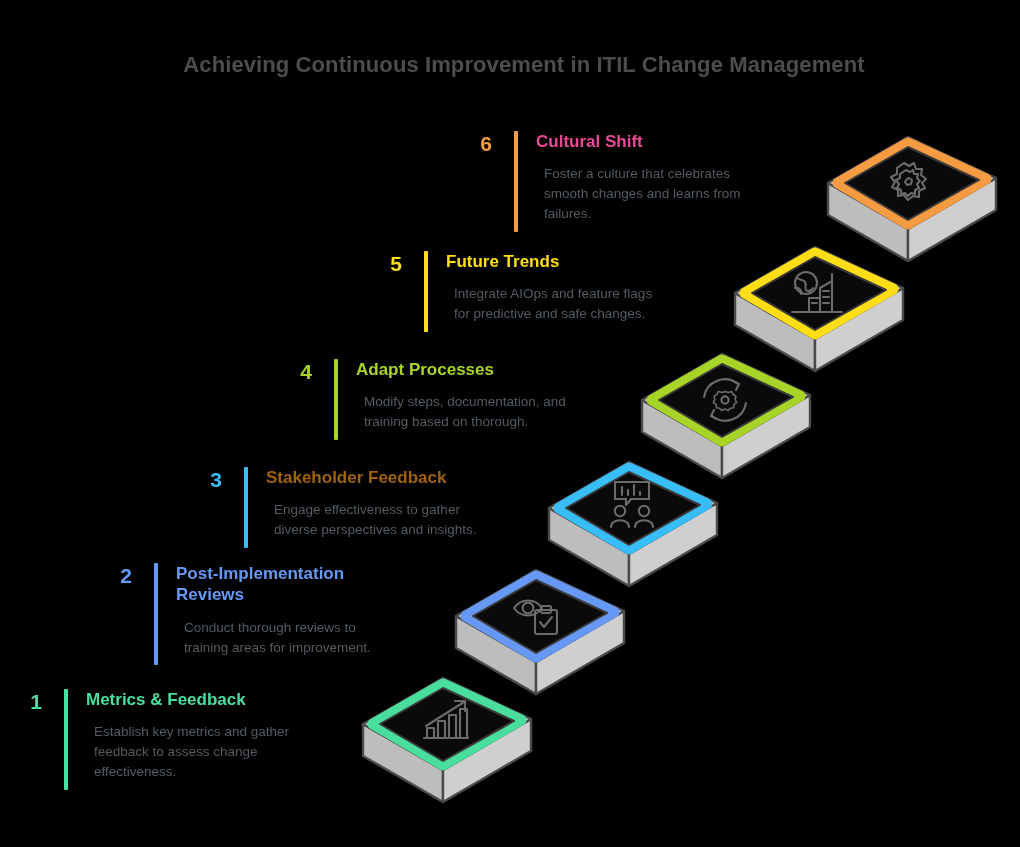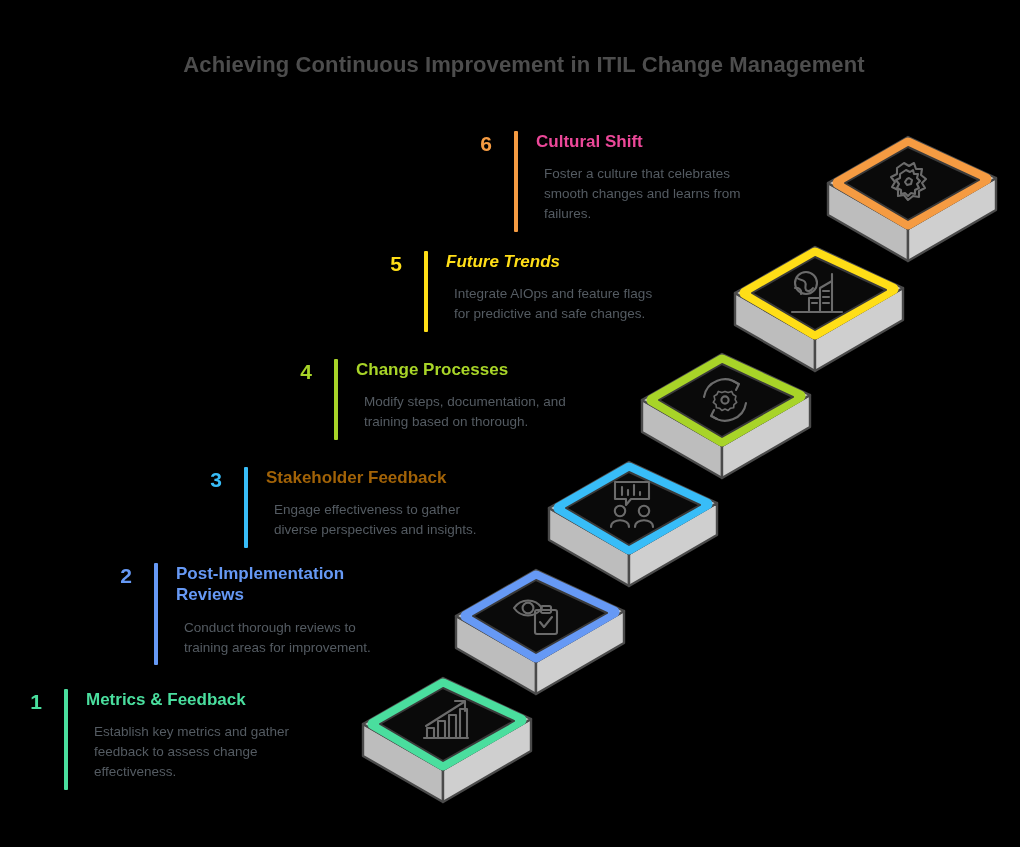--- a/index.html
+++ b/index.html
@@ -233,31 +233,31 @@
     <div class="step-desc">Foster a culture that celebrates
 smooth changes and learns from
 failures.</div>
   </div>
 </div>
 
 <div class="step-text" style="left:362px; top:251px; width:345px;">
   <div class="step-num" style="color:#FFDE17;">5</div>
   <div class="accent-bar" style="background:#FFDE17;"></div>
   <div class="step-body">
-    <div class="step-title" style="color:#FFDE17;font-style:italic;">Future Trends</div>
+    <div class="step-title" style="color:#FFDE17;">Future Trends</div>
     <div class="step-desc">Integrate AIOps and feature flags
 for predictive and safe changes.</div>
   </div>
 </div>
 
 <div class="step-text" style="left:272px; top:359px; width:345px;">
   <div class="step-num" style="color:#A8D428;">4</div>
   <div class="accent-bar" style="background:#A8D428;"></div>
   <div class="step-body">
-    <div class="step-title" style="color:#A8D428;">Change Processes</div>
+    <div class="step-title" style="color:#A8D428;">Adapt Processes</div>
     <div class="step-desc">Modify steps, documentation, and
 training based on thorough.</div>
   </div>
 </div>
 
 <div class="step-text" style="left:182px; top:467px; width:345px;">
   <div class="step-num" style="color:#38BDF8;">3</div>
   <div class="accent-bar" style="background:#38BDF8;"></div>
   <div class="step-body">
     <div class="step-title" style="color:#a16207;">Stakeholder Feedback</div>

